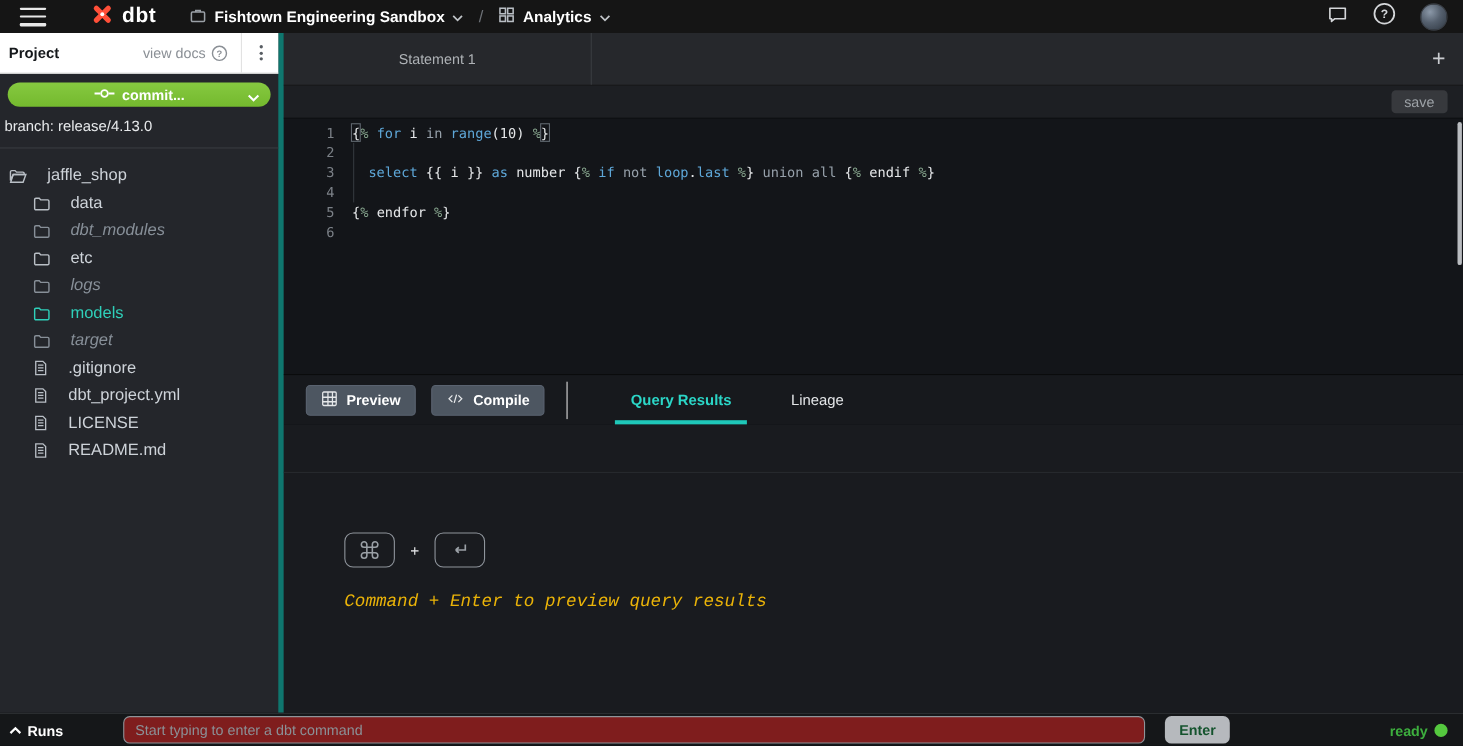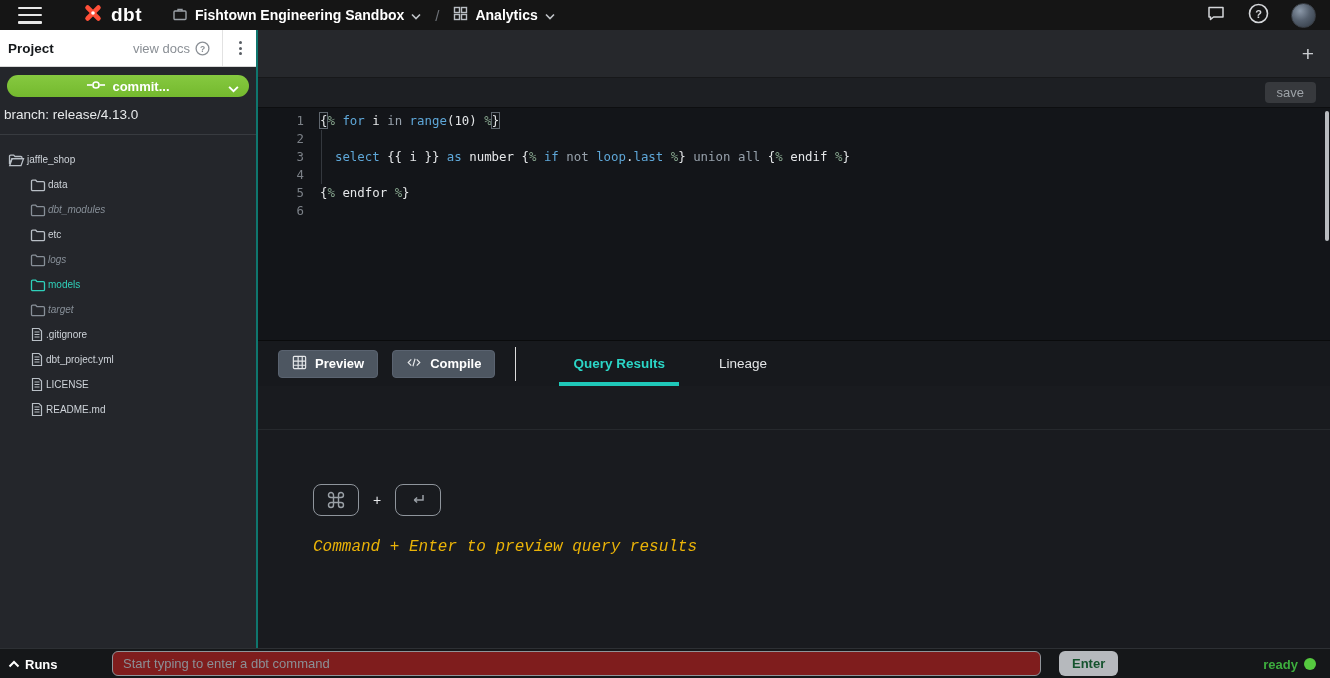--- a/index.html
+++ b/index.html
@@ -16,35 +16,35 @@
   .acct { margin-left:30px; }
   .crumb-sep { color:#6d7177; margin:0 14px; font-size:15px; }
   .top-right { margin-left:auto; display:flex; align-items:center; gap:22px; }
   .avatar { width:25px; height:25px; border-radius:50%;
     background:radial-gradient(circle at 35% 30%, #8b98a8 0%, #55606e 45%, #2e3640 100%); border:1px solid #3a3f46; }
 
   
   .frame { display:flex; height:618px; }
 
   
-  .sidebar { width:258px; background:#24262b; border-right:2px solid #0f766e; display:flex; flex-direction:column; }
+  .sidebar { width:258px; background:#24262b; border-right:5px solid #0f766e; display:flex; flex-direction:column; }
   .side-header { height:37px; background:#ffffff; border-bottom:1px solid #d8d8d8; display:flex; align-items:center; padding:0 8px; }
   .side-title { font-weight:bold; font-size:13.5px; color:#15181b; }
   .view-docs { margin-left:auto; display:flex; align-items:center; gap:5px; color:#8a8f95; font-size:13px; cursor:pointer; }
   .side-header .vdiv { width:1px; height:36px; background:#e2e2e2; margin:0 10px 0 12px; }
   .kebab { display:flex; flex-direction:column; gap:2.5px; padding:4px 6px; cursor:pointer; }
   .kebab i { width:3px; height:3px; border-radius:50%; background:#585d63; }
   .commit-zone { padding:8px 7px 0 7px; }
   .commit-btn { position:relative; width:100%; height:22px; border:none; border-radius:11px;
     background:linear-gradient(#86c940,#74b92e); color:#fff; font-weight:bold; font-size:13px;
     display:flex; align-items:center; justify-content:center; gap:6px; cursor:pointer; font-family:inherit; }
   .commit-btn .chev { position:absolute; right:10px; top:6px; }
   .branch { padding:10px 4px 12px 4px; color:#e7e9eb; font-size:13.5px; border-bottom:1px solid #383b40; }
   .tree { padding-top:12px; }
-  .tree-item { height:25px; display:flex; align-items:center; gap:2px; font-size:10px; color:#ced3d9; cursor:pointer; padding-left:30px; }
+  .tree-item { height:25px; display:flex; align-items:center; gap:18px; font-size:15px; color:#ced3d9; cursor:pointer; padding-left:30px; }
   .tree-item.root { padding-left:8px; }
   .tree-item.italic { color:#878f98; font-style:italic; }
   .tree-item.selected { color:#2fd0ba; }
   .tree-item svg { flex:0 0 auto; }
 
   
   .main { flex:1; display:flex; flex-direction:column; min-width:0; }
   .tabbar { height:48px; background:#26282c; display:flex; align-items:stretch; border-bottom:1px solid #17181a; position:relative; }
   .ed-tab { width:280px; display:flex; align-items:center; justify-content:center; color:#aeb2b6; font-size:13px;
     border-right:1px solid #3a3d41; cursor:pointer; }
@@ -280,20 +280,23 @@
             <path d="M2.5 1.5h6.5l2.5 2.5v9.5h-9z"></path>
             <path d="M4.5 5h5M4.5 7.5h5M4.5 10h5"></path>
           </svg>
           <span>README.md</span>
         </div>
       </div>
   </div>
 
   <div class="main">
     <div class="tabbar">
+      <div class="ed-tab">
+        <span>Statement 1</span>
+      </div>
       <div class="new-tab">+</div>
     </div>
 
     <div class="savebar">
       <button class="save-btn">save</button>
     </div>
 
     <div class="editor">
       <div class="indent-guide"></div>
       <div class="code-lines">

